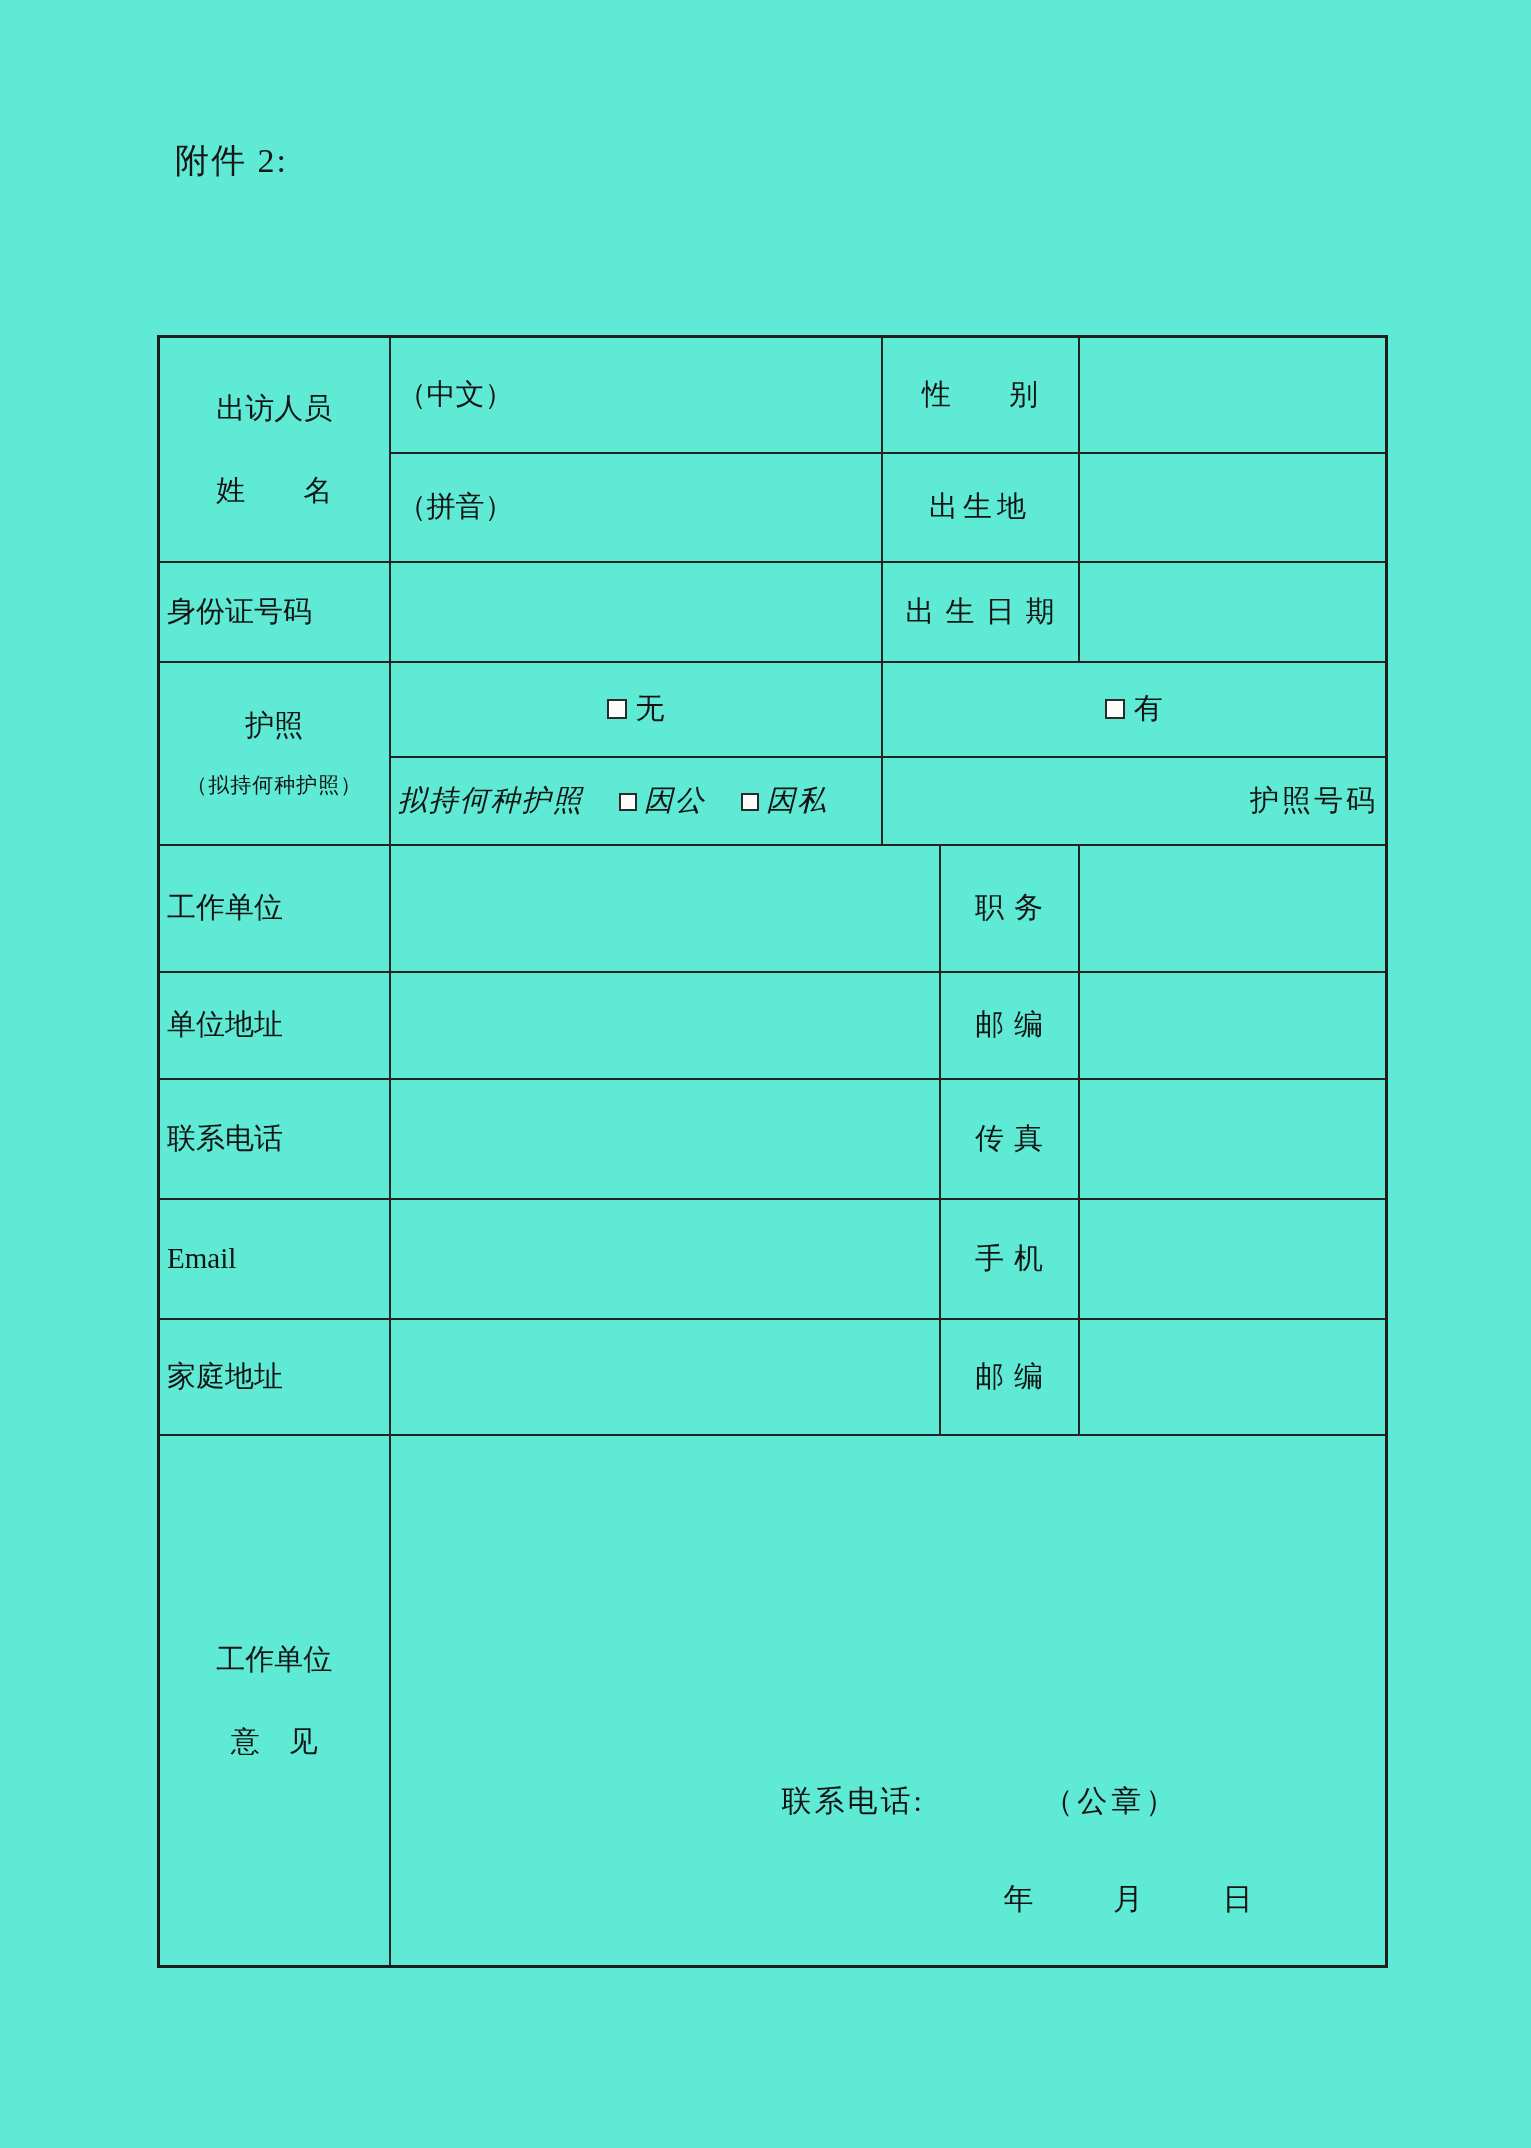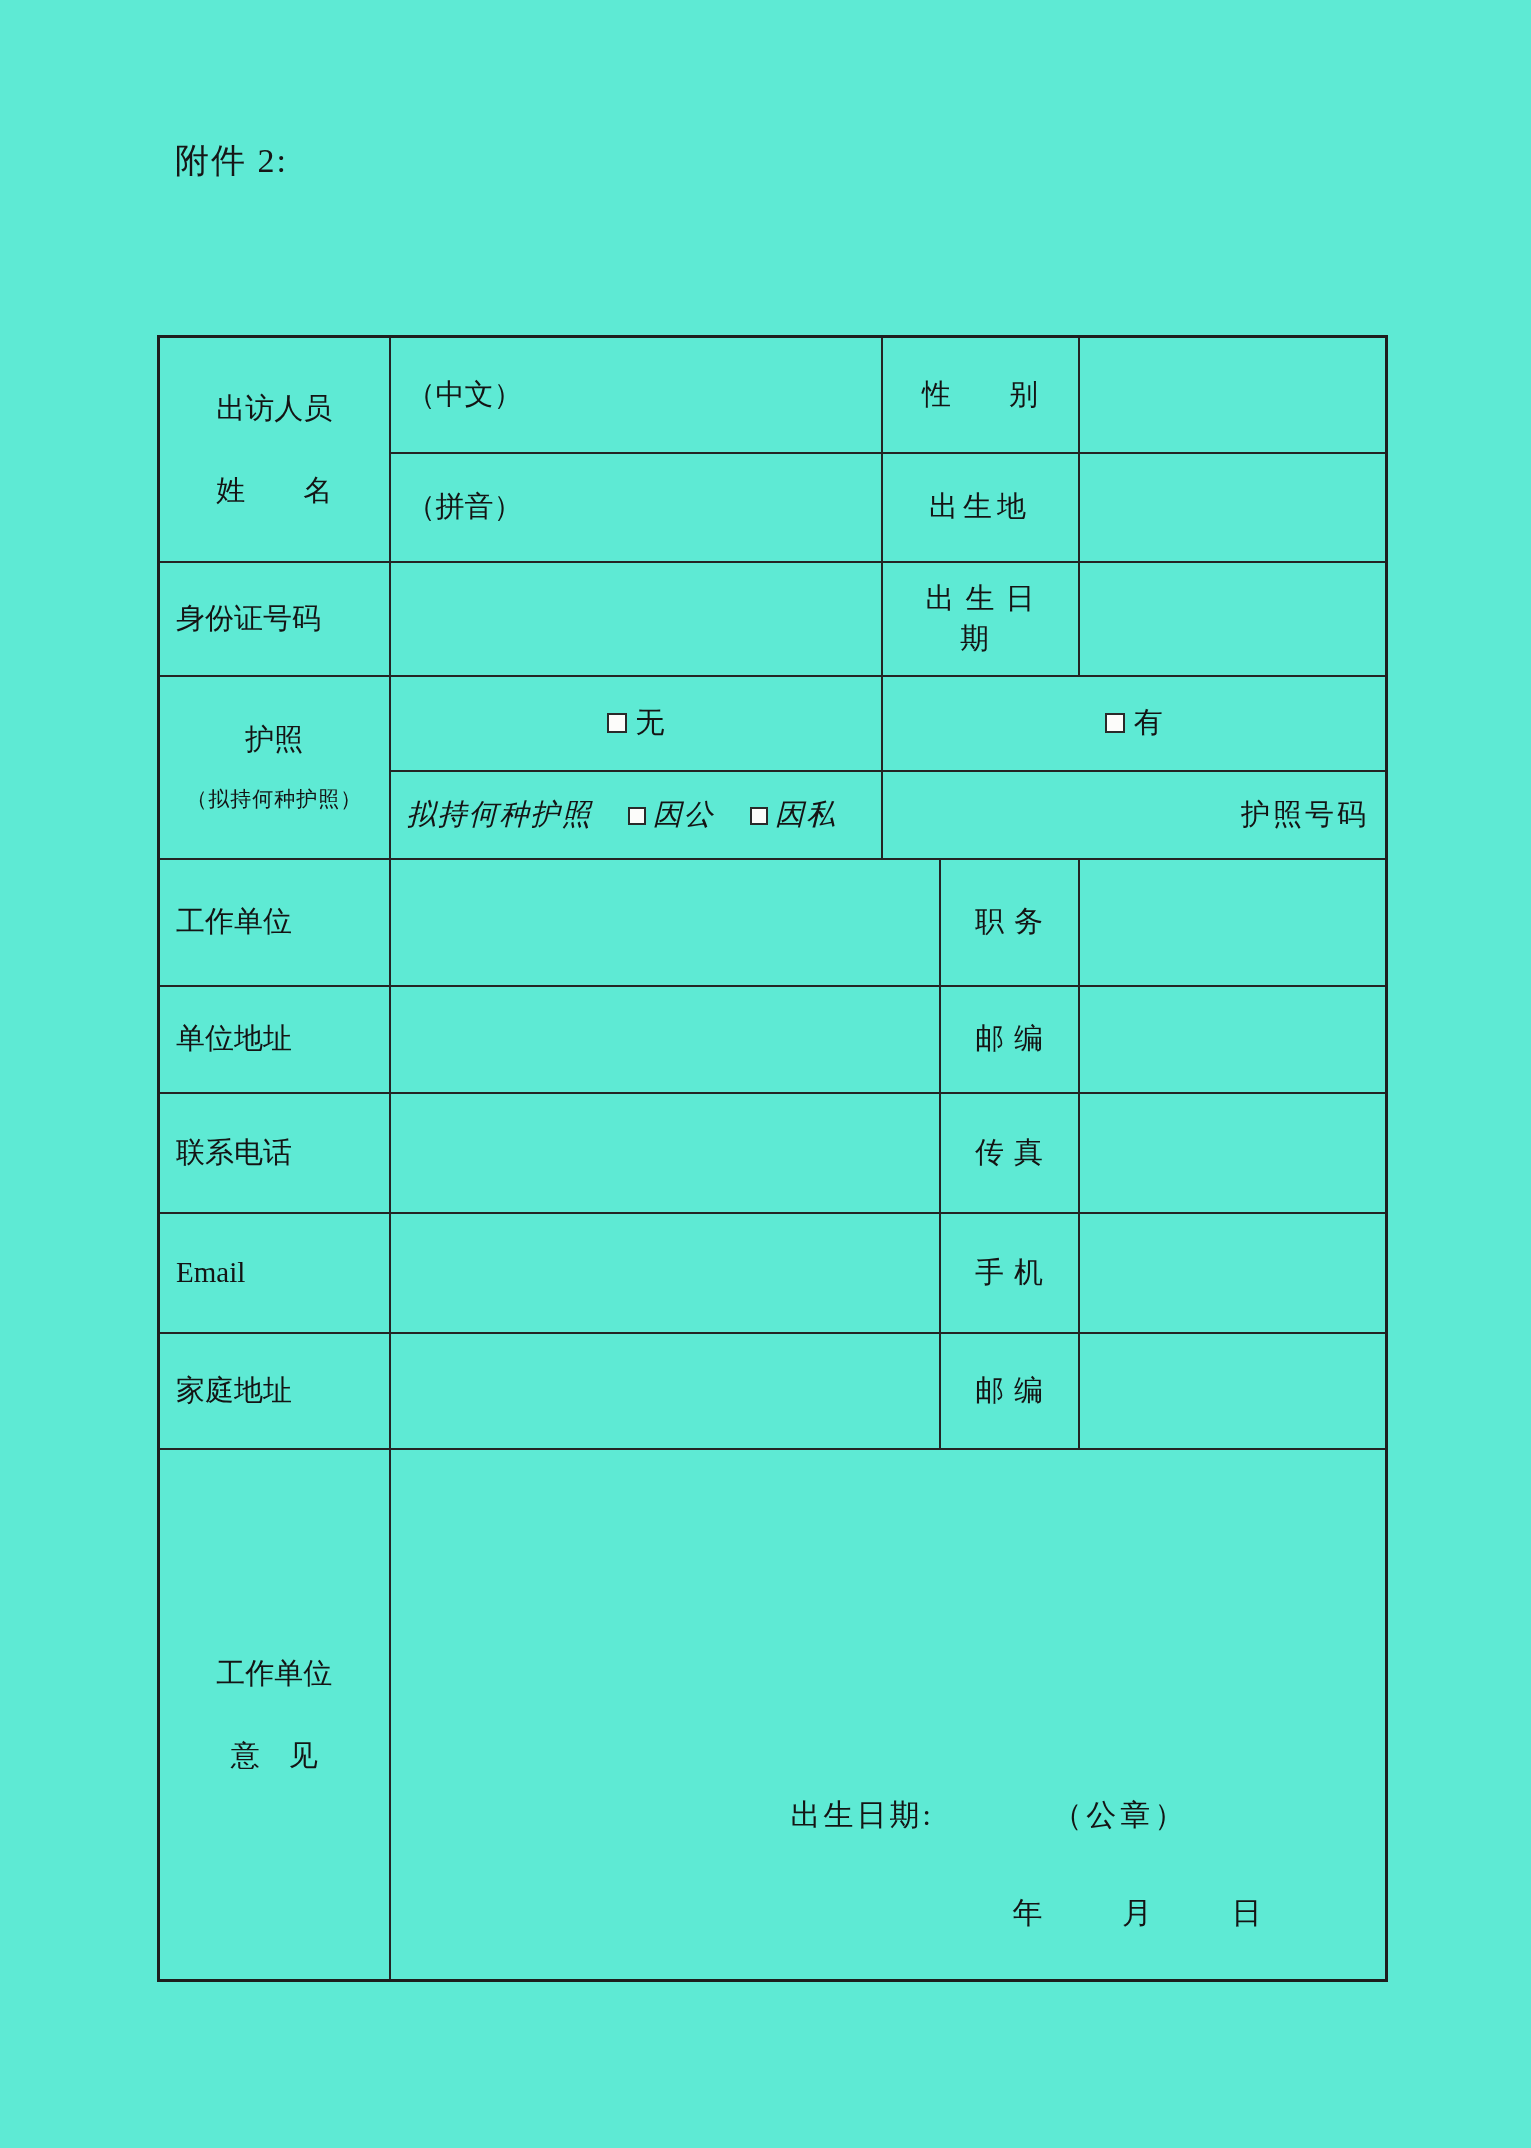--- a/index.html
+++ b/index.html
@@ -29,21 +29,21 @@
     text-align:center; font-size:26px; letter-spacing:2px; color:#1c1c1c;
   }
   table.form {
     position:absolute; left:157px; top:335px;
     width:1228px; border-collapse:collapse; table-layout:fixed;
     border:3px solid #1e1e1e;
   }
   table.form td {
     border:2px solid #242424;
     font-size:29px; color:#141414;
-    padding:16px; vertical-align:middle;
+    padding:7px; vertical-align:middle;
     overflow:hidden;
   }
   td.lbl     { text-align:left; padding-left:13px; }
   td.paren   { text-align:left; padding-left:27px; }
   td.ctr     { text-align:center; }
   .ls5  { letter-spacing:5px; }
   .ls10 { letter-spacing:10px; text-indent:10px; }
   .ls11 { letter-spacing:11px; text-indent:11px; }
   .two-line .l1 { line-height:36px; }
   .two-line .l2 { line-height:36px; margin-top:46px; }
@@ -200,21 +200,21 @@
     </tr>
 
     <tr style="height:532px">
       <td class="ctr two-line">
         <div class="l1">工作单位</div>
         <div class="l2">意　见</div>
       </td>
       <td colspan="4" class="sign-cell">
         <div class="sign-inner">
           <div class="sign-line1">
-            <span>出生日期:</span>
+            <span>联系电话:</span>
             <span class="seal">（公章）</span>
           </div>
           <div class="date-line">年 月 日</div>
         </div>
       </td>
     </tr>
   </tbody>
     </table>
 
 </div>

